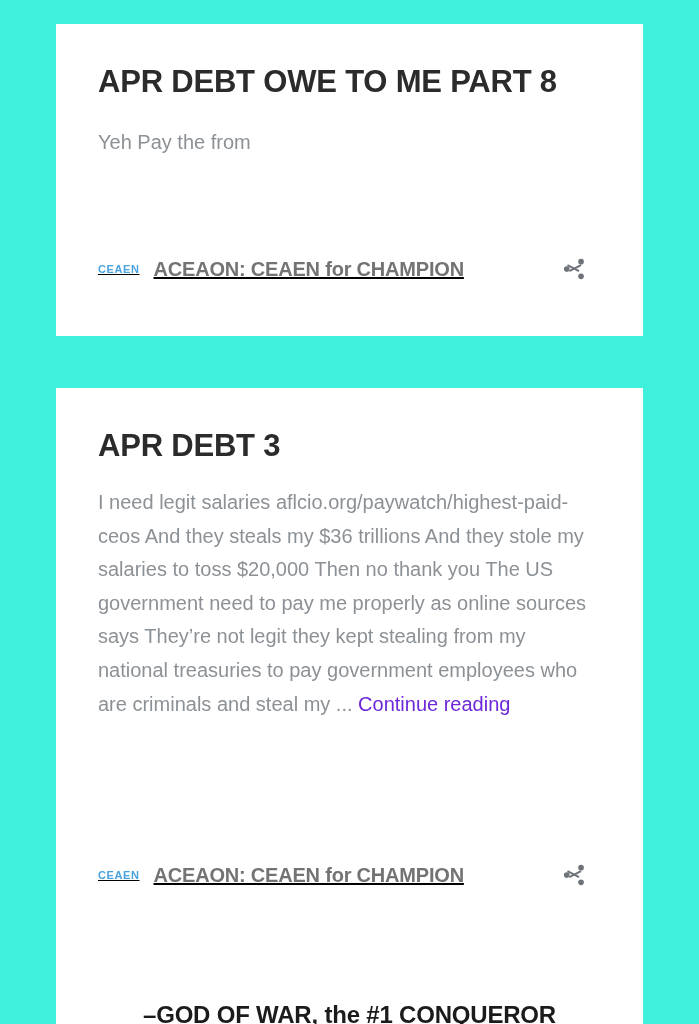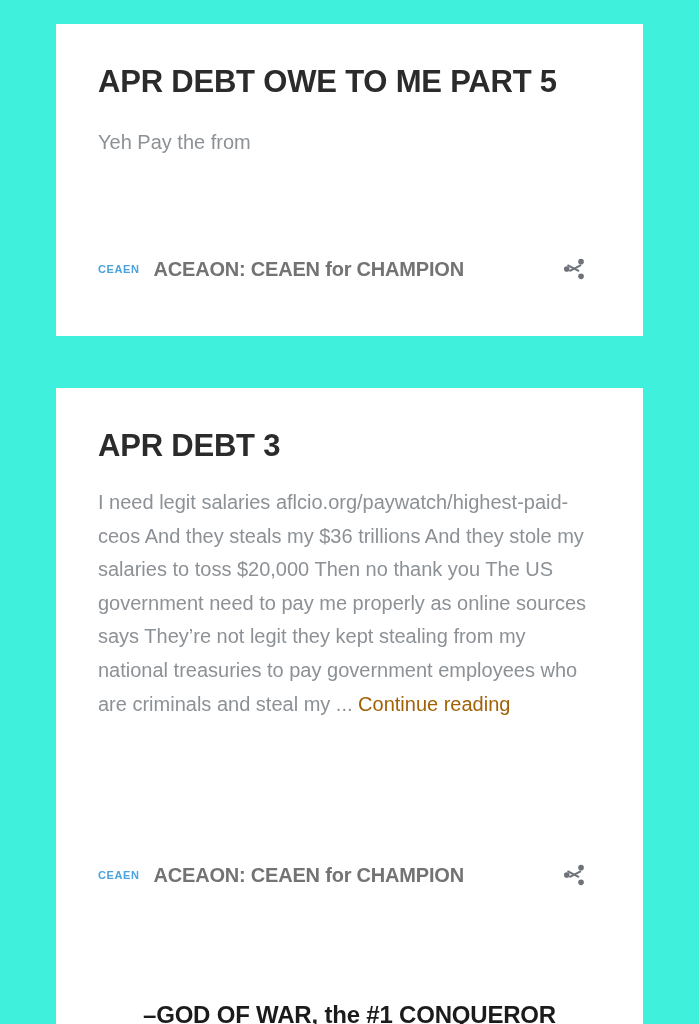--- a/index.html
+++ b/index.html
@@ -47,28 +47,29 @@
     margin-bottom: 22px;
   }
   .card-excerpt {
     font-size: 20px;
     color: #8c9196;
     line-height: 1.68;
     margin: 0;
     font-weight: 400;
   }
   .continue-link {
-    color: #a16207;
+    color: #6d28d9;
   }
   .card-footer {
     position: absolute;
     left: 42px;
     right: 54px;
     display: flex;
     align-items: center;
+    text-decoration: underline;
   }
   #card-1 .card-footer { top: 230px; }
   #card-2 .card-footer { top: 472px; }
 
   .site-badge {
     font-size: 11px;
     font-weight: bold;
     color: #4aa3df;
     letter-spacing: 0.6px;
     margin-right: 14px;
@@ -108,21 +109,21 @@
     color: #1b1b1b;
     letter-spacing: -0.2px;
   }
 </style>
 </head>
 <body>
 
 <div class="page">
 
   <article class="card" id="card-1">
-    <h2 class="card-title">APR DEBT OWE TO ME PART 5</h2>
+    <h2 class="card-title">APR DEBT OWE TO ME PART 8</h2>
     <p class="card-excerpt"><span>Yeh Pay the from</span></p>
     <div class="card-footer">
       <span class="site-badge">CEAEN</span>
       <span class="site-name">ACEAON: CEAEN for CHAMPION</span>
       <span class="share-btn">
         <svg width="26" height="26" viewBox="0 0 24 24" fill="#6d7378" aria-hidden="true">
           <circle cx="18.5" cy="5.2" r="2.6"></circle>
           <circle cx="5.3" cy="12" r="2.6"></circle>
           <circle cx="18.5" cy="18.8" r="2.6"></circle>
           <rect x="6.4" y="7.6" width="12" height="1.9" transform="rotate(27 6.4 7.6)"></rect>

